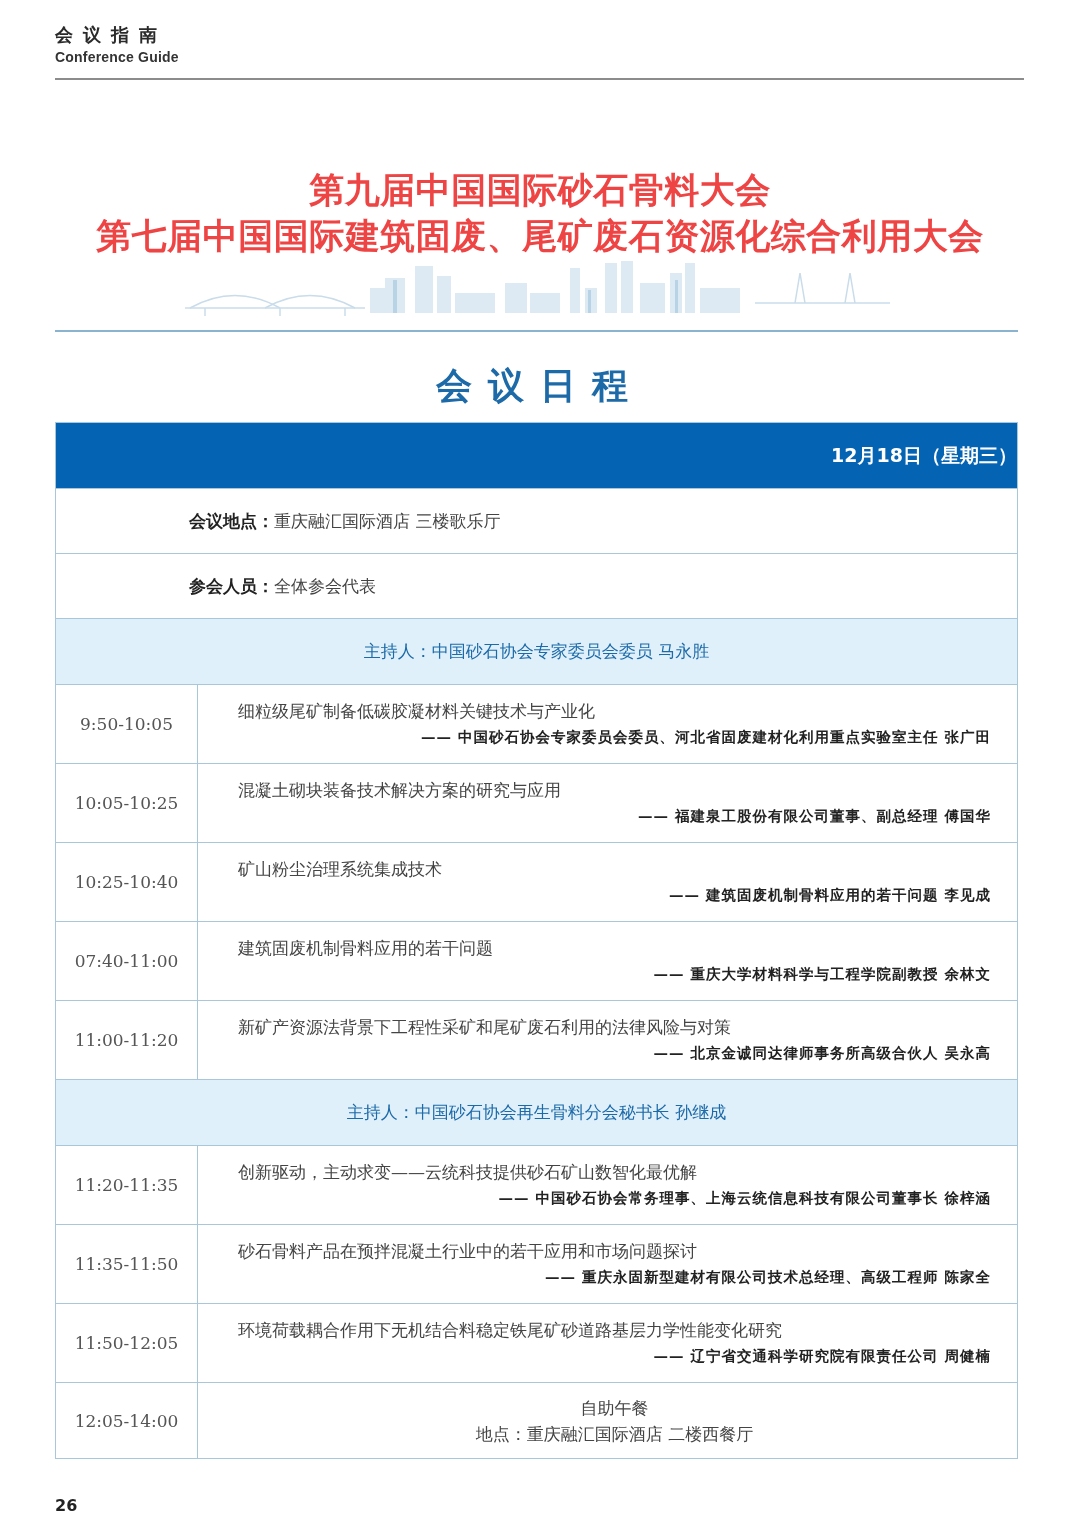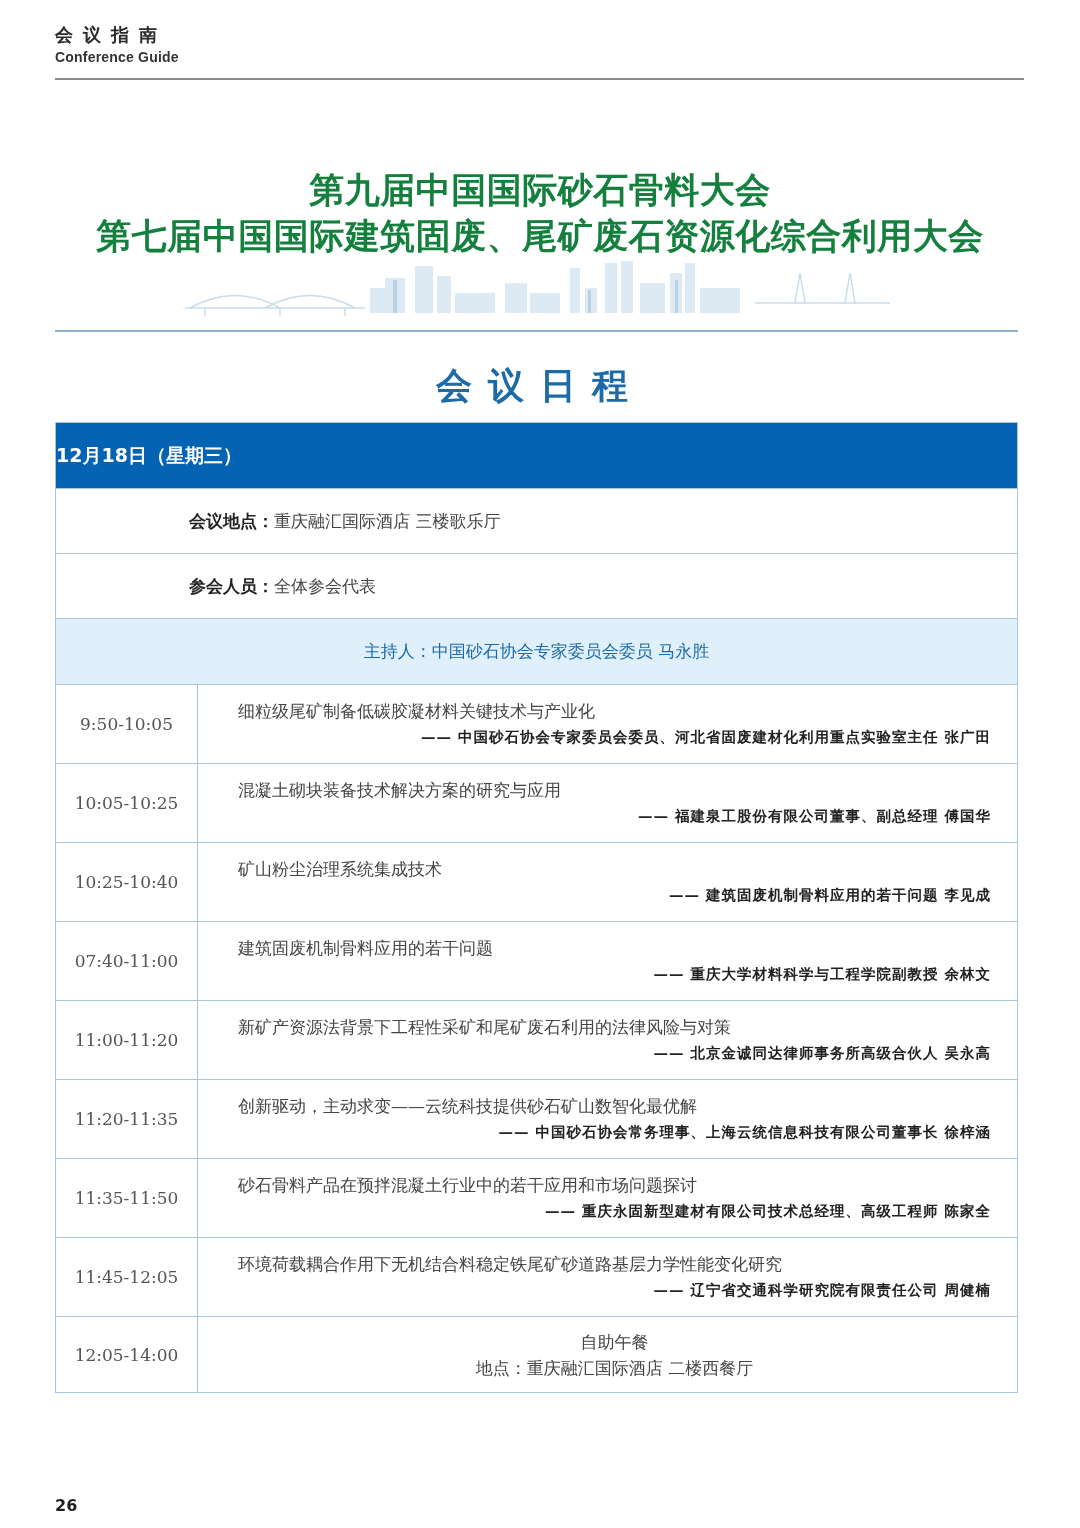--- a/index.html
+++ b/index.html
@@ -4,32 +4,32 @@
 <style>
   * { box-sizing: border-box; margin: 0; padding: 0; }
   html, body { width: 1080px; height: 1528px; background: #ffffff; overflow: hidden; }
   body { position: relative; font-family: "DejaVu Serif", serif; color: #333; }
 
   .running-head { position: absolute; left: 55px; top: 24px; }
   .running-head .cn { font-family: "DejaVu Sans", sans-serif; font-size: 18px; font-weight: bold; letter-spacing: 10px; color: #2a2a2a; line-height: 22px; }
   .running-head .en { font-family: "Liberation Sans", sans-serif; font-size: 14px; font-weight: bold; color: #333; margin-top: 3px; letter-spacing: 0.2px; }
   .head-rule { position: absolute; left: 55px; top: 78px; width: 969px; height: 2px; background: #8c8c8c; }
 
-  .conf-title { position: absolute; left: 0; width: 1080px; text-align: center; font-family: "DejaVu Sans", sans-serif; font-weight: bold; color: #15803d; font-size: 35px; line-height: 44px; letter-spacing: 0.5px; }
+  .conf-title { position: absolute; left: 0; width: 1080px; text-align: center; font-family: "DejaVu Sans", sans-serif; font-weight: bold; color: #ef4444; font-size: 35px; line-height: 44px; letter-spacing: 0.5px; }
   .conf-title.t1 { top: 168px; }
   .conf-title.t2 { top: 214px; }
 
   .skyline { position: absolute; left: 185px; top: 258px; width: 710px; height: 70px; }
   .title-rule { position: absolute; left: 55px; top: 330px; width: 963px; height: 2px; background: #8ab3cf; }
 
   .schedule-title { position: absolute; left: 0; width: 1080px; top: 360px; text-align: center; font-family: "DejaVu Sans", sans-serif; font-size: 36px; font-weight: bold; color: #1d6aa8; letter-spacing: 16px; padding-left: 0; line-height: 52px; }
 
   table.sched { position: absolute; left: 55px; top: 422px; width: 963px; border-collapse: collapse; }
   table.sched td { border: 1px solid #a9c7db; }
-  .date-row td { background: #0563b4; color: #fff; text-align: left; height: 66px; font-family: "DejaVu Sans", sans-serif; font-size: 19px; font-weight: bold; border-color: #0563b4; }
+  .date-row td { background: #0563b4; color: #fff; text-align: right; height: 66px; font-family: "DejaVu Sans", sans-serif; font-size: 19px; font-weight: bold; border-color: #0563b4; }
   .info-row td { height: 65px; padding-left: 133px; font-size: 17px; color: #444; }
   .info-row .lbl { font-family: "DejaVu Sans", sans-serif; font-weight: bold; color: #222; }
   .host-row td { background: #dff0fb; height: 66px; text-align: center; font-family: "DejaVu Sans", sans-serif; font-size: 17px; color: #1d6aa8; }
   .talk-row td { height: 79px; }
   .talk-row td.time { width: 142px; text-align: center; font-size: 17px; color: #555; font-family: "DejaVu Serif", serif; }
   .talk-row td.body { padding: 0 26px 0 40px; vertical-align: middle; }
   .talk-title { font-size: 17px; color: #444; line-height: 26px; }
   .talk-speaker { text-align: right; font-size: 14.5px; color: #222; font-weight: bold; line-height: 26px; letter-spacing: 1px; }
   .lunch-row td { height: 76px; }
   .lunch-row td.body { text-align: center; font-size: 17px; color: #444; line-height: 26px; }
@@ -131,36 +131,39 @@
         </td>
   </tr>
   <tr class="talk-row">
     <td class="time">11:00-11:20</td>
     <td class="body">
           <div class="talk-title">新矿产资源法背景下工程性采矿和尾矿废石利用的法律风险与对策</div>
           <div class="talk-speaker">—— 北京金诚同达律师事务所高级合伙人  吴永高</div>
         </td>
   </tr>
 
+  <tr class="host-row">
+    <td colspan="2">主持人：中国砂石协会再生骨料分会秘书长  孙继成</td>
+  </tr>
   <tr class="talk-row">
     <td class="time">11:20-11:35</td>
     <td class="body">
           <div class="talk-title">创新驱动，主动求变——云统科技提供砂石矿山数智化最优解</div>
           <div class="talk-speaker">—— 中国砂石协会常务理事、上海云统信息科技有限公司董事长  徐梓涵</div>
         </td>
   </tr>
   <tr class="talk-row">
     <td class="time">11:35-11:50</td>
     <td class="body">
           <div class="talk-title">砂石骨料产品在预拌混凝土行业中的若干应用和市场问题探讨</div>
           <div class="talk-speaker">—— 重庆永固新型建材有限公司技术总经理、高级工程师  陈家全</div>
         </td>
   </tr>
   <tr class="talk-row">
-    <td class="time">11:45-12:05</td>
+    <td class="time">11:50-12:05</td>
     <td class="body">
           <div class="talk-title">环境荷载耦合作用下无机结合料稳定铁尾矿砂道路基层力学性能变化研究</div>
           <div class="talk-speaker">—— 辽宁省交通科学研究院有限责任公司  周健楠</div>
         </td>
   </tr>
 
   <tr class="talk-row lunch-row">
     <td class="time">12:05-14:00</td>
     <td class="body">
           <div>自助午餐</div>

